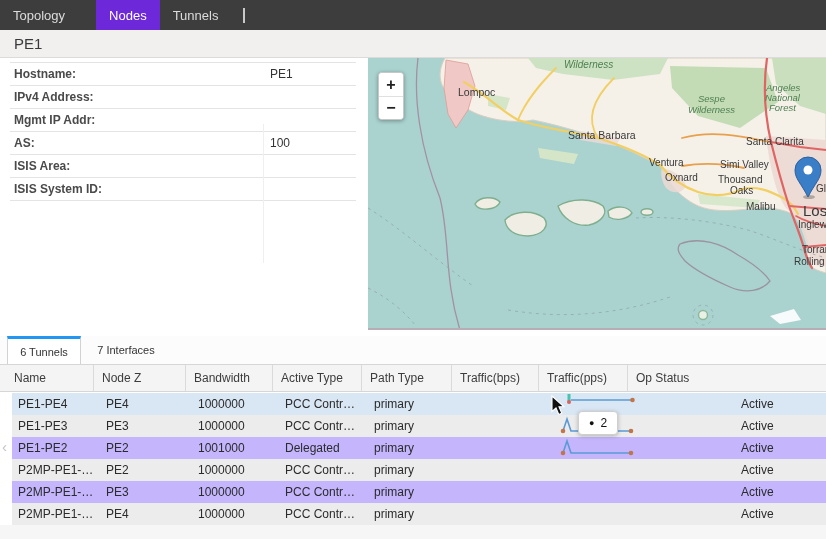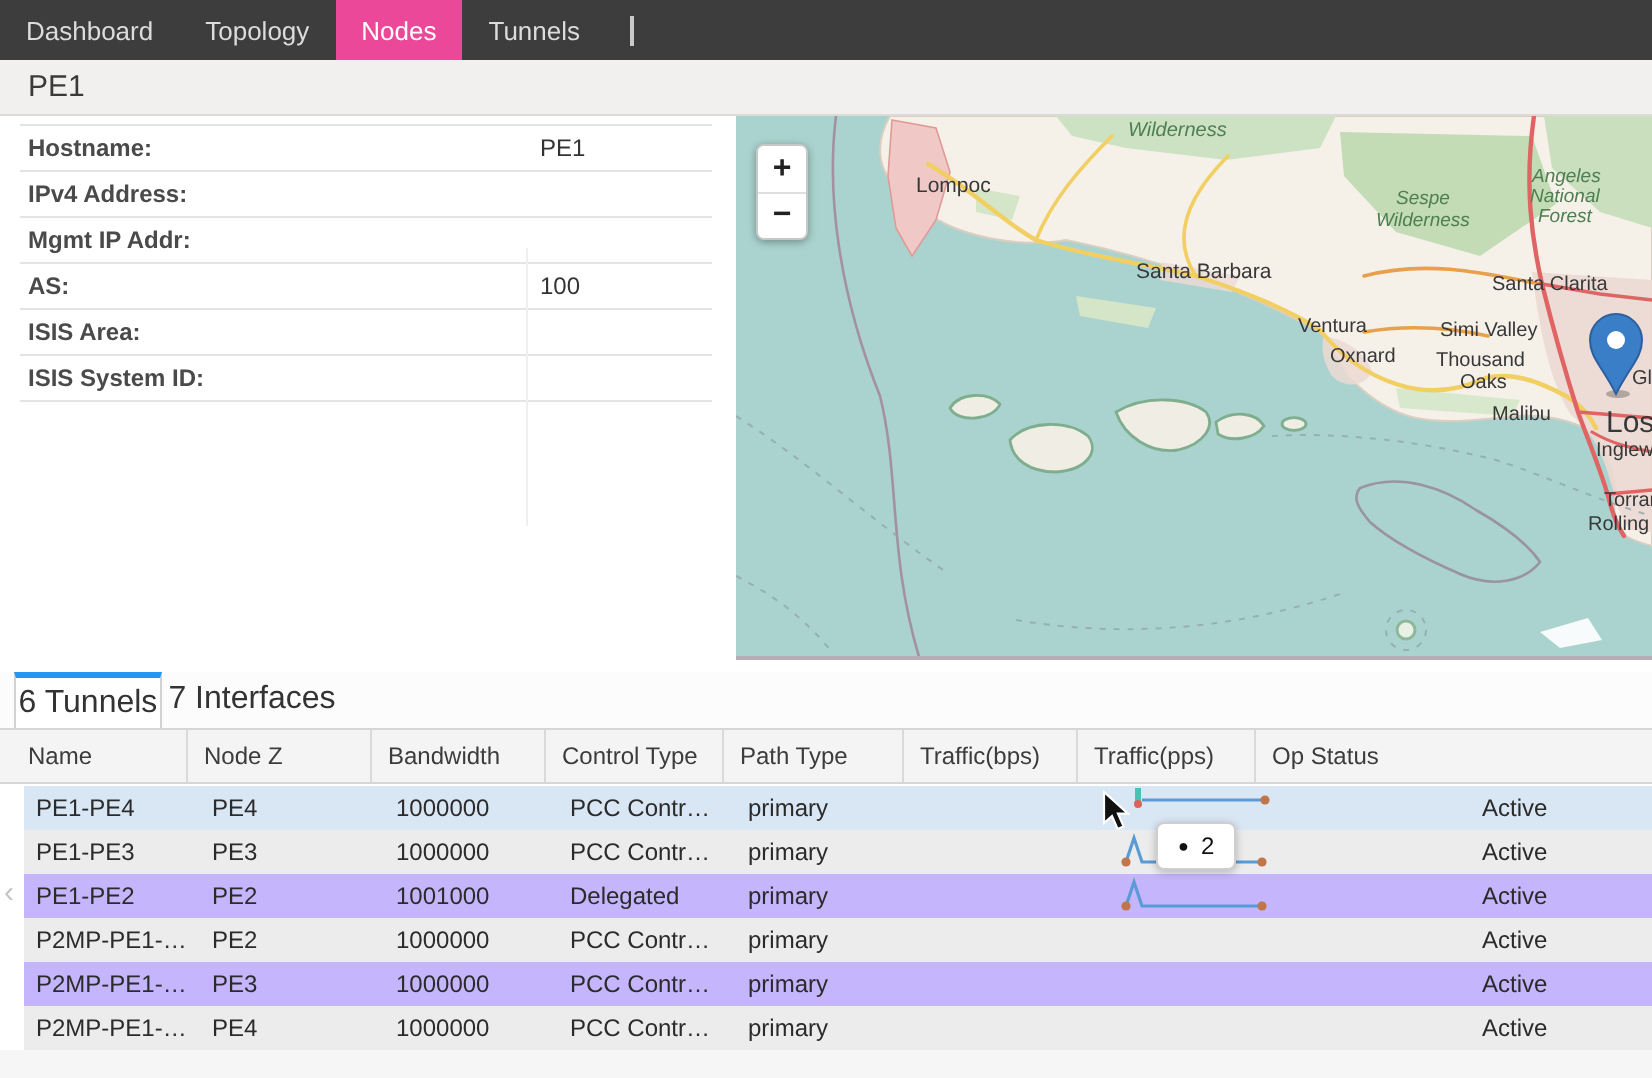--- a/index.html
+++ b/index.html
@@ -4,21 +4,21 @@
 <style>
   * { margin:0; padding:0; box-sizing:border-box; }
   html,body { width:826px; height:539px; overflow:hidden; background:#fff;
     font-family:"Liberation Sans", sans-serif; color:#333; position:relative; }
 
   
   .nav { position:absolute; left:0; top:0; width:826px; height:30px;
     background:#3d3d3d; display:flex; align-items:stretch; }
   .nav-item { display:flex; align-items:center; padding:0 13px; font-size:13px;
     color:#dcdcdc; cursor:default; }
-  .nav-item.active { background:#ec4899; color:#fff; }
+  .nav-item.active { background:#6d28d9; color:#fff;margin-left:18px; }
   .nav-sep { width:2px; height:15px; background:#c9c9c9; align-self:center; margin-left:12px; }
 
   
   .title-bar { position:absolute; left:0; top:30px; width:826px; height:28px;
     background:#f1f0ef; border-bottom:1px solid #dddbd9; display:flex; align-items:center; }
   .title-bar span { font-size:15px; color:#3a3a3a; margin-left:14px; }
 
   
   .details { position:absolute; left:0; top:58px; width:358px; height:272px; background:#fff; }
   .detail-rows { margin:4px 2px 0 10px; border-top:1px solid #e4e4e4; }
@@ -35,21 +35,21 @@
   .zoomctl { position:absolute; left:10px; top:14px; width:26px;
     border-radius:4px; box-shadow:0 1px 4px rgba(0,0,0,.35); overflow:hidden;
     border:1px solid #c7c7c7; background:#fff; }
   .zoomctl button { display:block; width:100%; height:23px; background:#fff; border:none;
     font-size:16px; font-weight:bold; color:#222; line-height:20px; cursor:pointer; }
   .zoomctl button + button { border-top:1px solid #e0e0e0; }
 
   
   .tabs { position:absolute; left:0; top:336px; width:826px; height:28px; background:#fcfcfc; }
   .tab { position:absolute; top:0; height:28px; display:flex; align-items:center;
-    justify-content:center; font-size:16px; color:#333; cursor:default; }
+    justify-content:center; font-size:11px; color:#333; cursor:default; }
   .tab.active { left:7px; width:74px; background:#fff; border:1px solid #d2d2d2;
     border-top:3px solid #2196f3; border-bottom:none; }
   .tab.inactive { left:81px; width:90px; }
 
   
   .thead { position:absolute; left:0; top:364px; width:826px; height:28px;
     background:#f4f4f4; border-top:1px solid #d6d6d6; border-bottom:1px solid #d6d6d6;
     display:flex; }
   .th { border-right:1px solid #dadada; display:flex; align-items:center;
     font-size:12px; color:#3c3c3c; padding-left:8px; position:relative; }
@@ -86,21 +86,20 @@
 
   .footer-strip { position:absolute; left:0; top:525px; width:826px; height:14px; background:#f6f6f6; }
 
   .maplabel { fill:#383838; }
   .parklabel { fill:#4e7f52; font-style:italic; }
 </style>
 </head>
 <body>
 
 <div class="nav">
-  <div class="nav-item">Dashboard</div>
   <div class="nav-item">Topology</div>
   <div class="nav-item active">Nodes</div>
   <div class="nav-item">Tunnels</div>
   <div class="nav-sep"></div>
 </div>
 
 <div class="title-bar">
   <span>PE1</span>
 </div>
 
@@ -229,21 +228,21 @@
 
 <div class="tabs">
   <div class="tab active">6 Tunnels</div>
   <div class="tab inactive">7 Interfaces</div>
 </div>
 
 <div class="thead">
   <div class="th h0">Name</div>
   <div class="th h1">Node Z</div>
   <div class="th h2">Bandwidth</div>
-  <div class="th h3">Control Type</div>
+  <div class="th h3">Active Type</div>
   <div class="th h4">Path Type</div>
   <div class="th h6">Traffic(bps)</div>
   <div class="th h7">Traffic(pps)</div>
   <div class="th h8">Op Status</div>
 </div>
 
 <div class="rows">
 
   <div class="trow sel">
     <div class="td c0">PE1-PE4</div>

